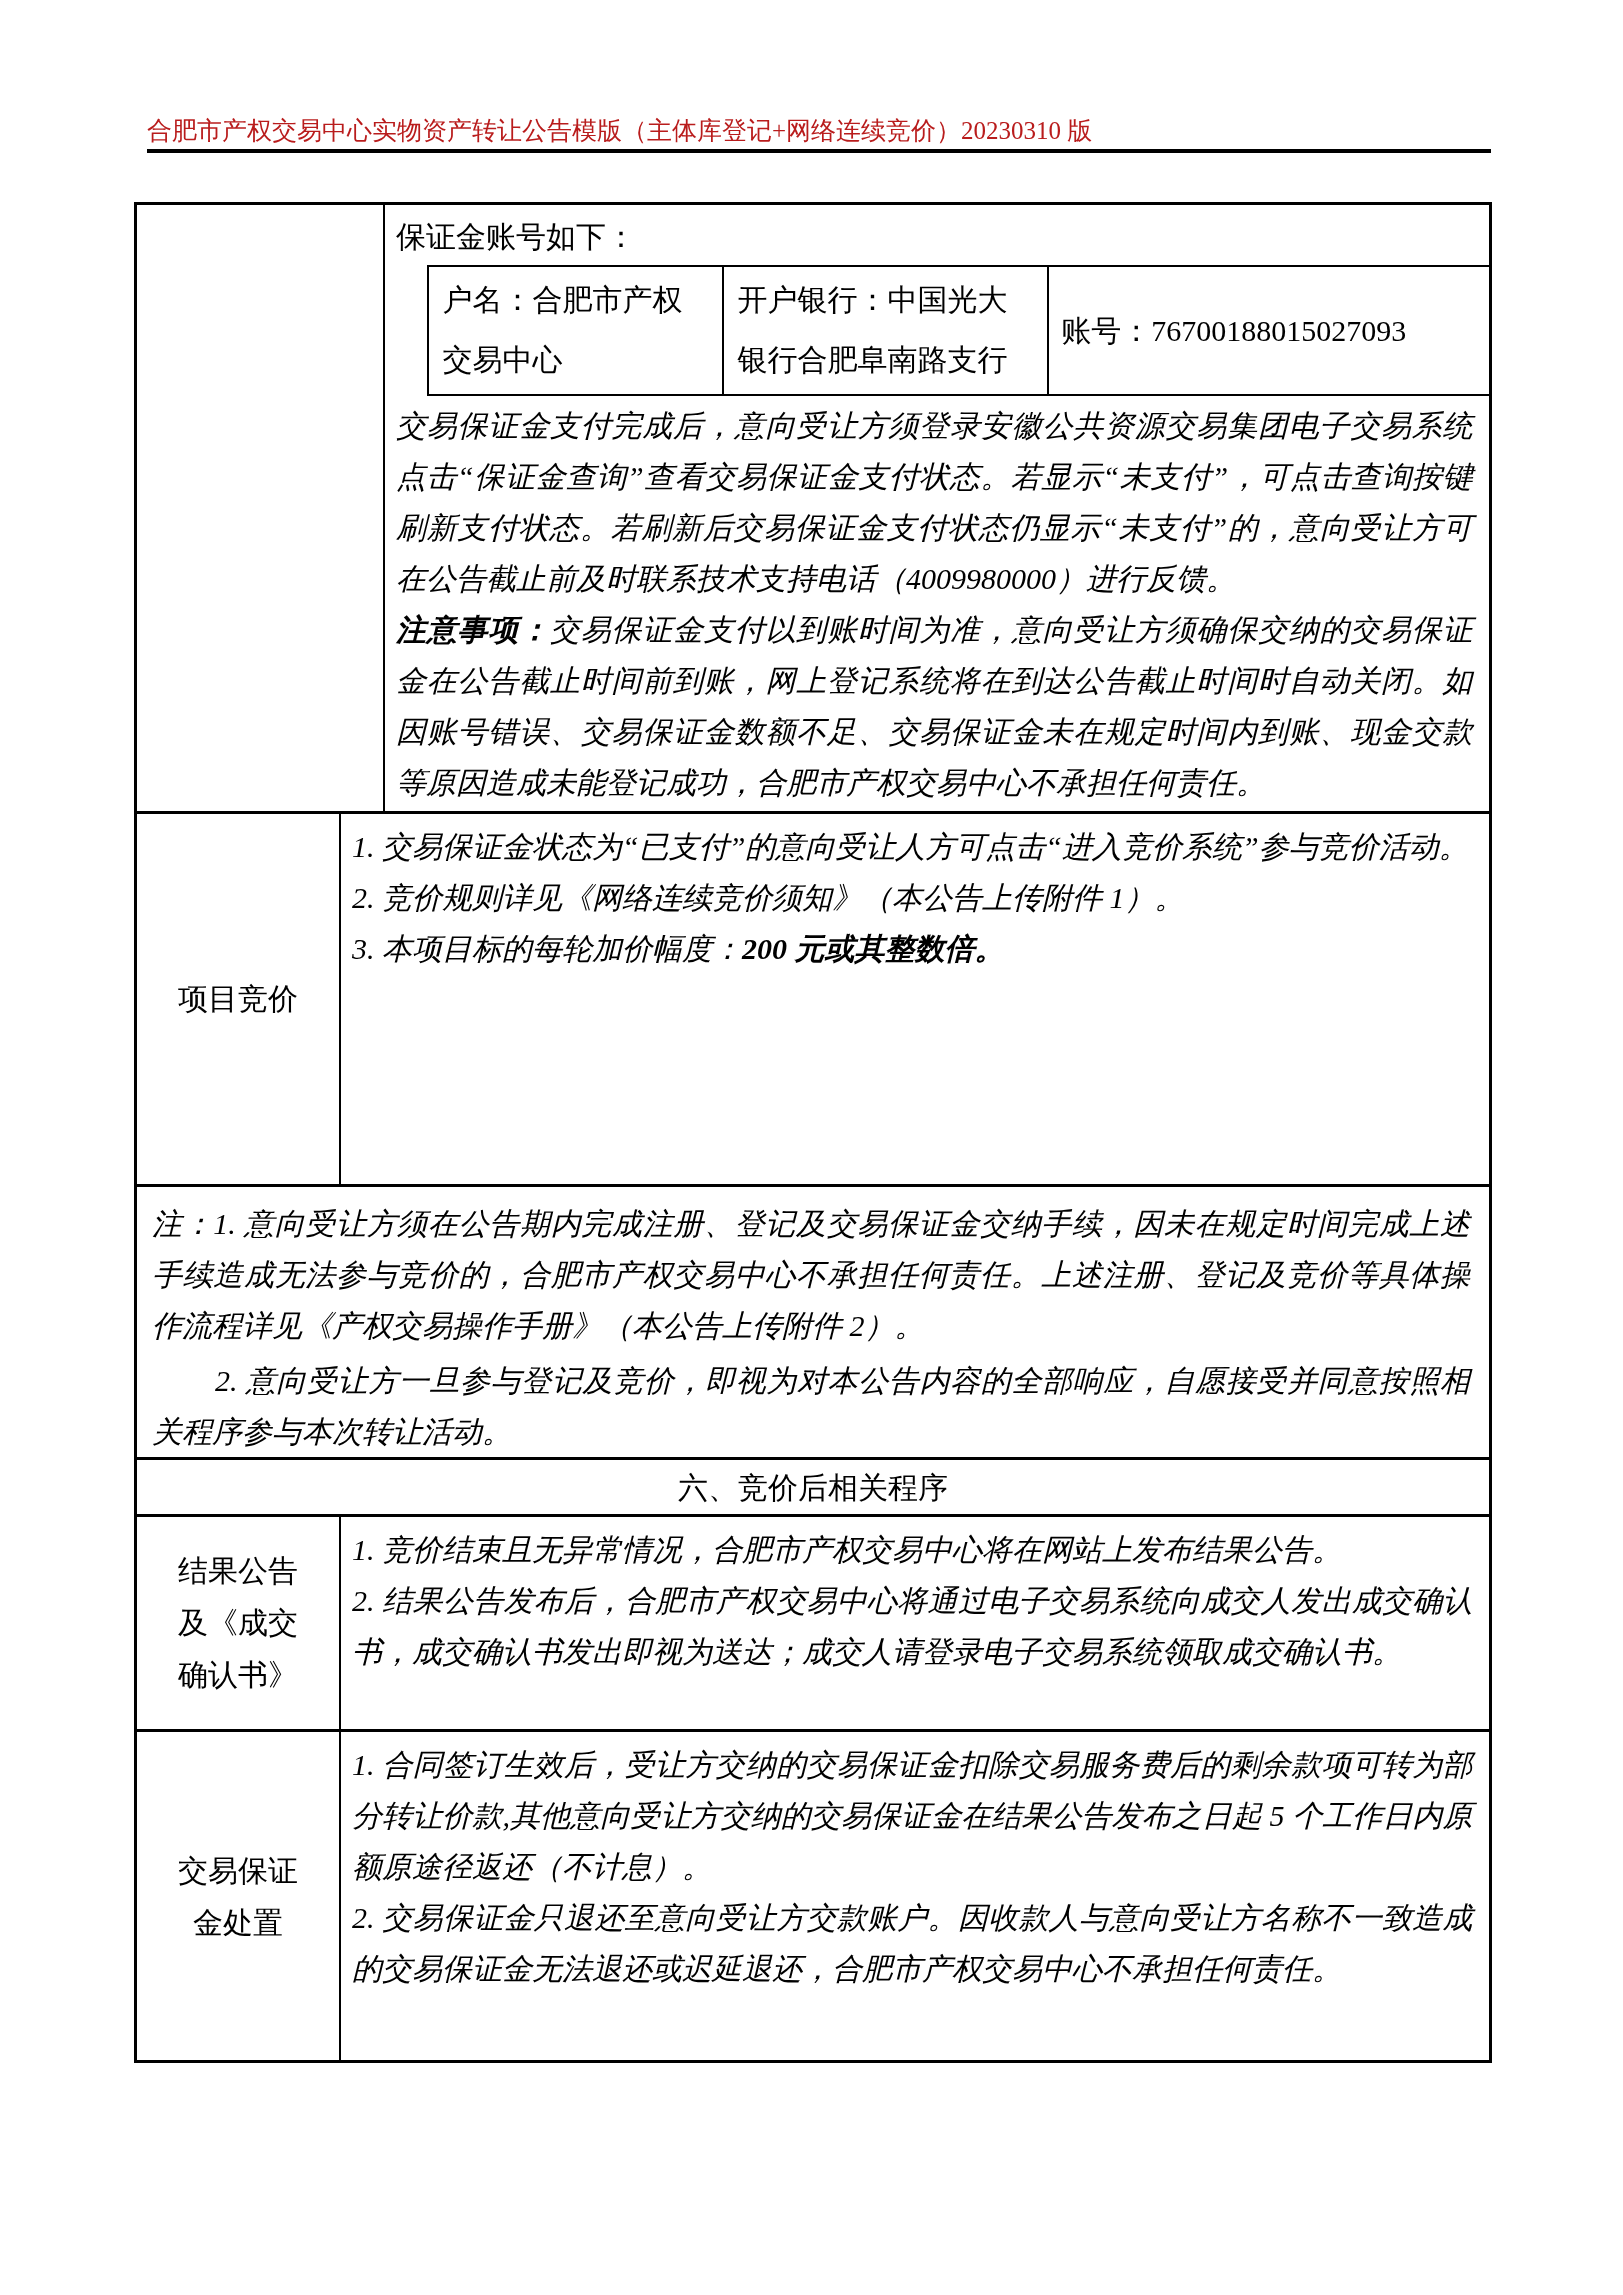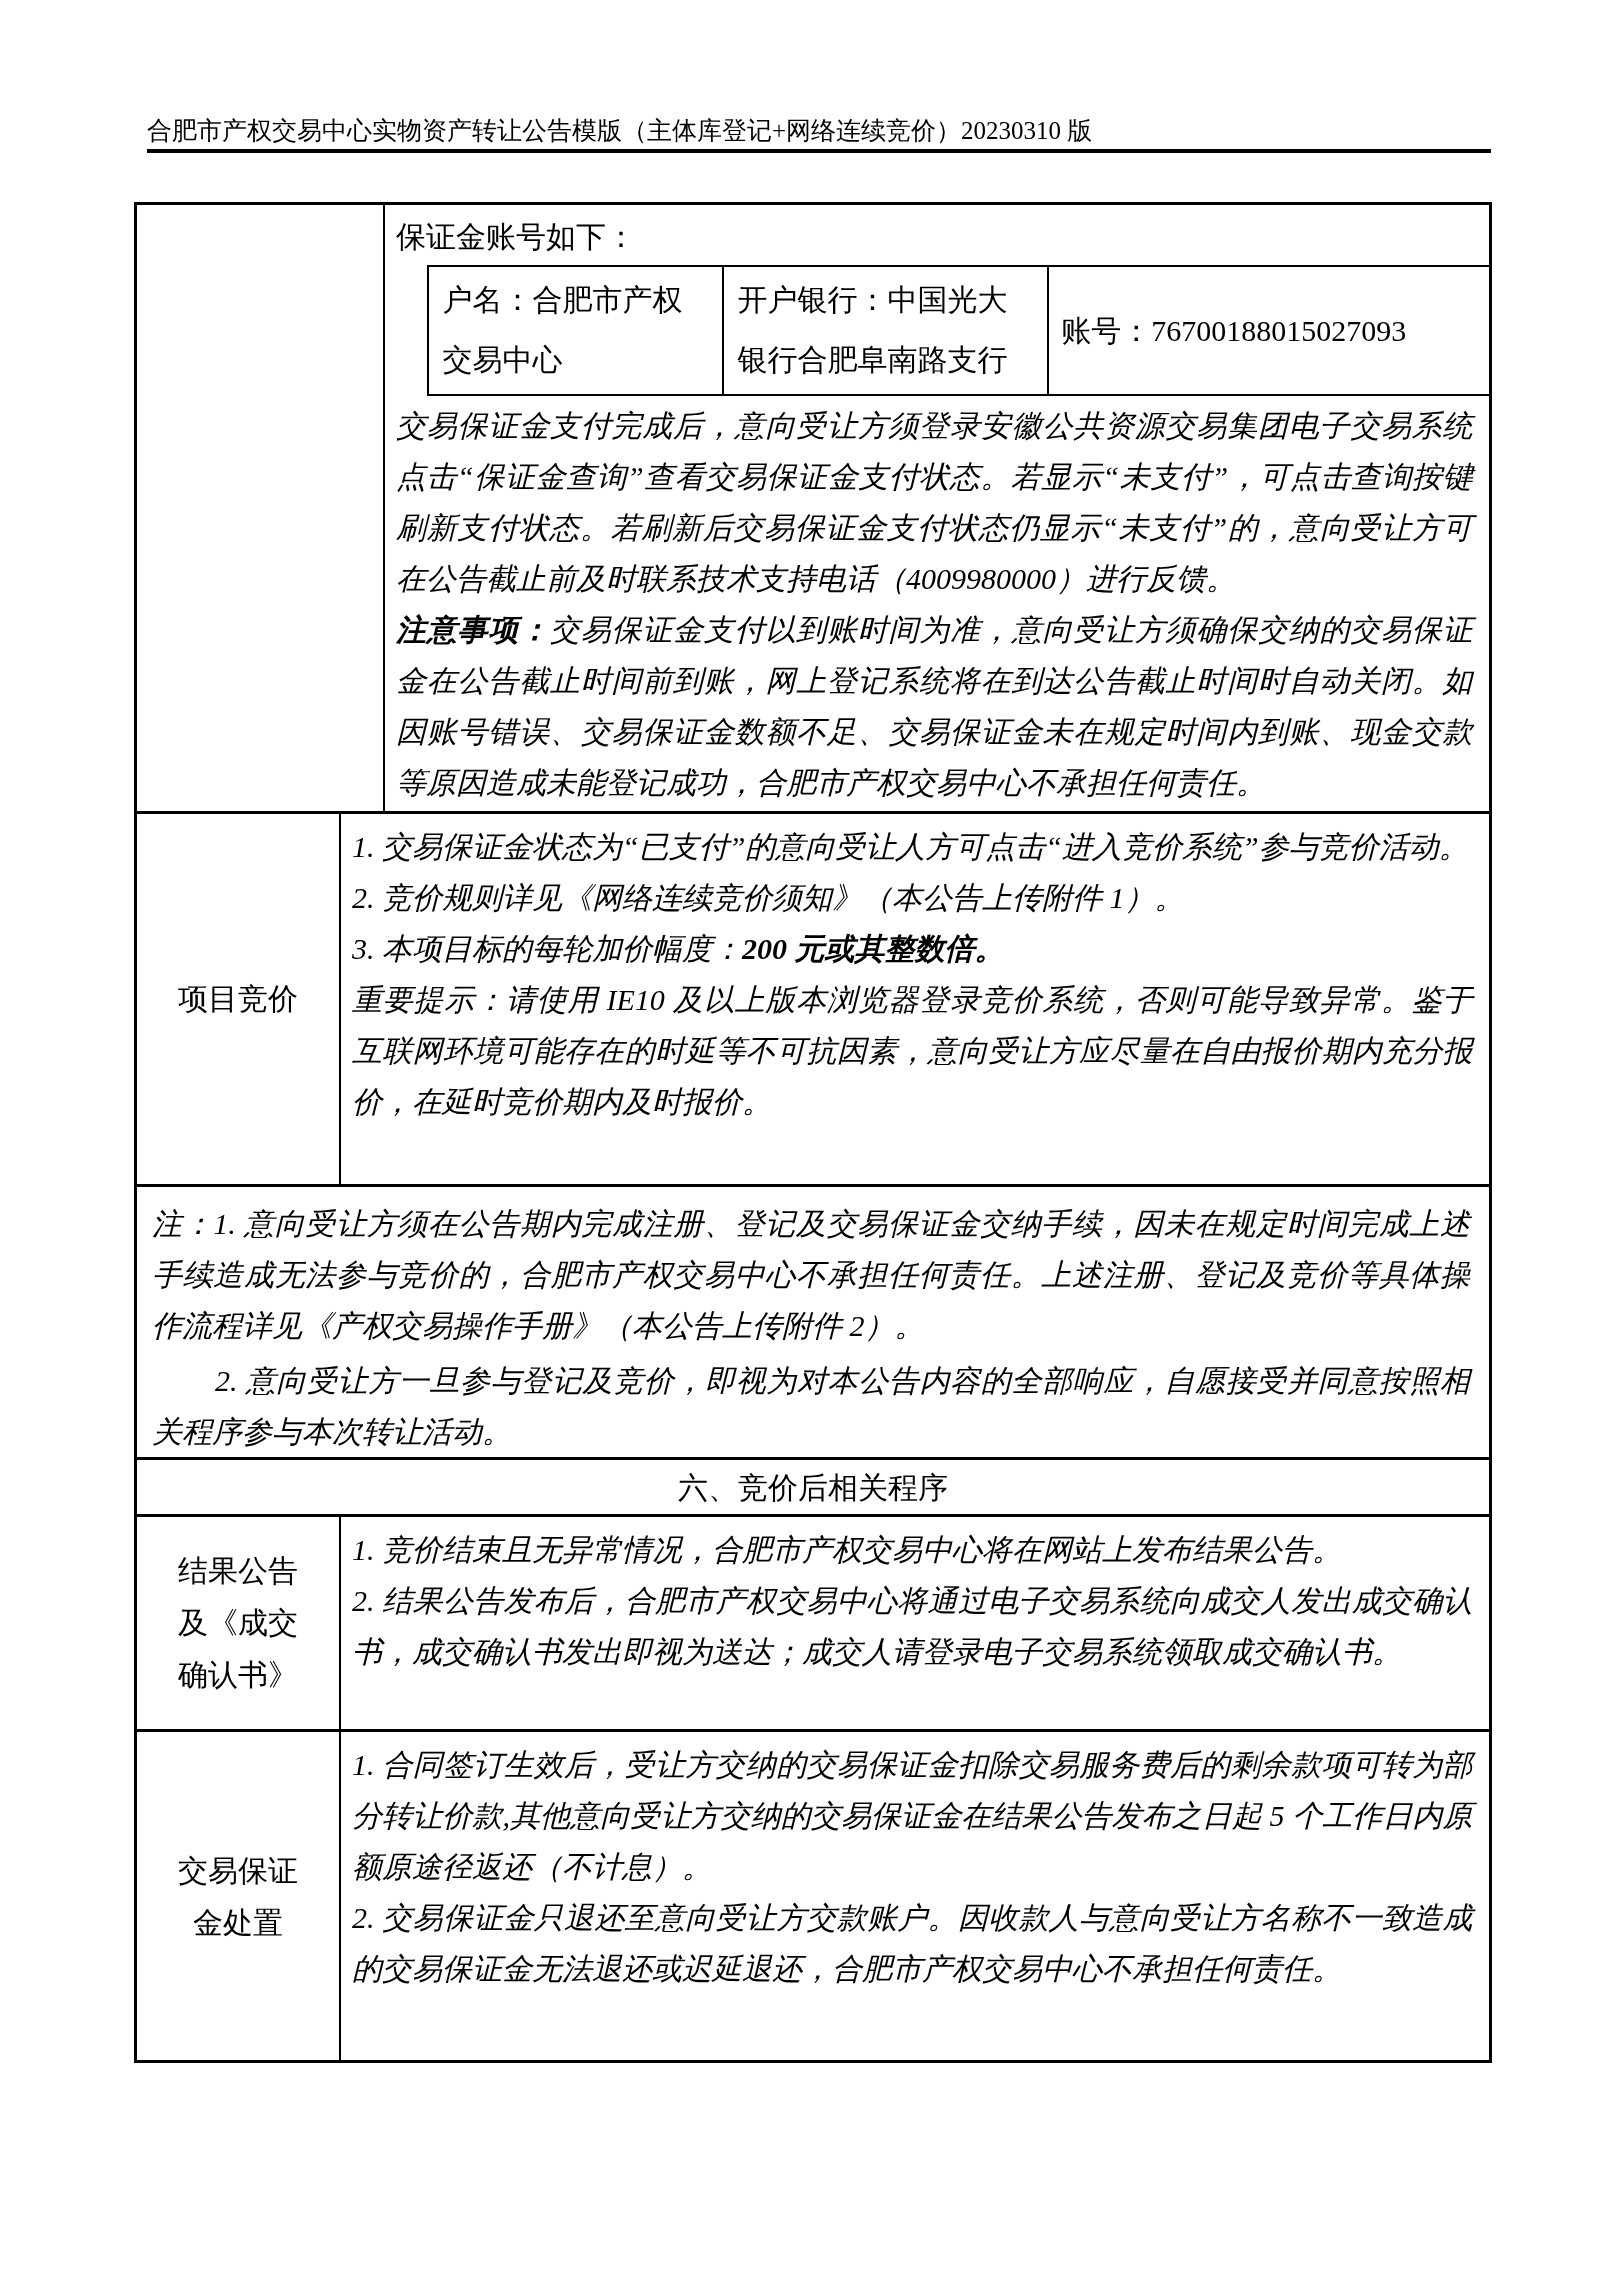--- a/index.html
+++ b/index.html
@@ -3,21 +3,21 @@
 <meta charset="utf-8">
 <style>
   html,body { margin:0; padding:0; background:#888; }
   .page {
     position:relative; width:1623px; height:2295px; background:#ffffff;
     font-family:"Liberation Serif","DejaVu Serif",serif; color:#000;
     overflow:hidden;
   }
   .doc-title {
     position:absolute; left:147px; top:116px; width:1350px;
-    font-size:25px; line-height:29px; color:#000000; white-space:nowrap;
+    font-size:25px; line-height:29px; color:#b91c1c; white-space:nowrap;
     letter-spacing:0px;
   }
   .doc-rule {
     position:absolute; left:147px; top:149px; width:1344px; height:4.1px;
     background:#000;
   }
   .doc-table {
     position:absolute; left:134px; top:202px; width:1358px; height:1861px;
     border:3.4px solid #000; box-sizing:border-box; background:#fff;
   }
@@ -96,21 +96,20 @@
         <p><span class="bold">注意事项：</span><span>交易保证金支付以到账时间为准，意向受让方须确保交纳的交易保证金在公告截止时间前到账，网上登记系统将在到达公告截止时间时自动关闭。如因账号错误、交易保证金数额不足、交易保证金未在规定时间内到账、现金交款等原因造成未能登记成功，合肥市产权交易中心不承担任何责任。</span></p>
       </div>
     </div>
 
     <div class="trow r2">
       <div class="tlabel">项目竞价</div>
       <div class="tcontent">
         <p>1. 交易保证金状态为“已支付”的意向受让人方可点击“进入竞价系统”参与竞价活动。</p>
         <p>2. 竞价规则详见《网络连续竞价须知》（本公告上传附件 1）。</p>
         <p><span>3. 本项目标的每轮加价幅度：</span><span class="bold">200 元或其整数倍。</span></p>
-        <p>重要提示：请使用 IE10 及以上版本浏览器登录竞价系统，否则可能导致异常。鉴于互联网环境可能存在的时延等不可抗因素，意向受让方应尽量在自由报价期内充分报价，在延时竞价期内及时报价。</p>
       </div>
     </div>
 
     <div class="trow r3">
       <div class="full">
         <p>注：1. 意向受让方须在公告期内完成注册、登记及交易保证金交纳手续，因未在规定时间完成上述手续造成无法参与竞价的，合肥市产权交易中心不承担任何责任。上述注册、登记及竞价等具体操作流程详见《产权交易操作手册》（本公告上传附件 2）。</p>
         <p class="indent2">2. 意向受让方一旦参与登记及竞价，即视为对本公告内容的全部响应，自愿接受并同意按照相关程序参与本次转让活动。</p>
       </div>
     </div>
 

